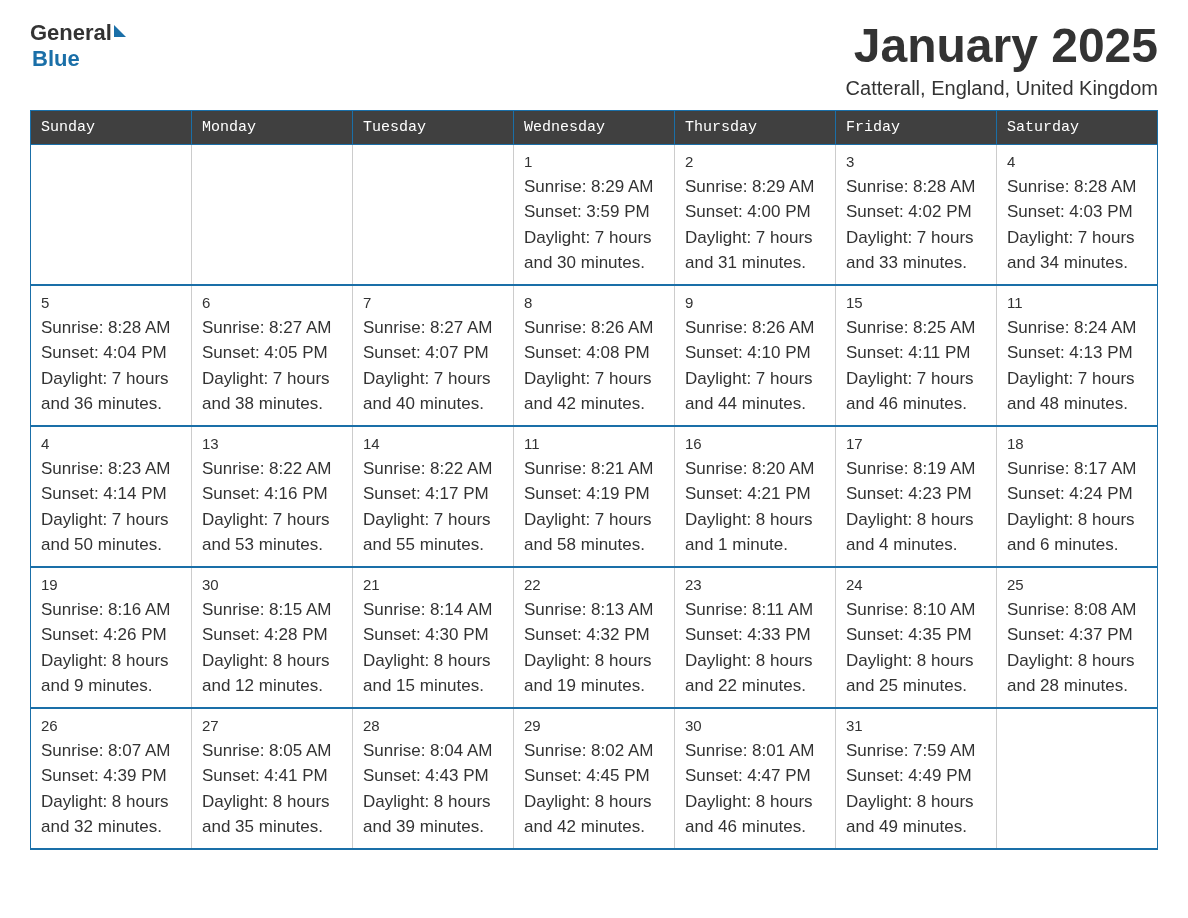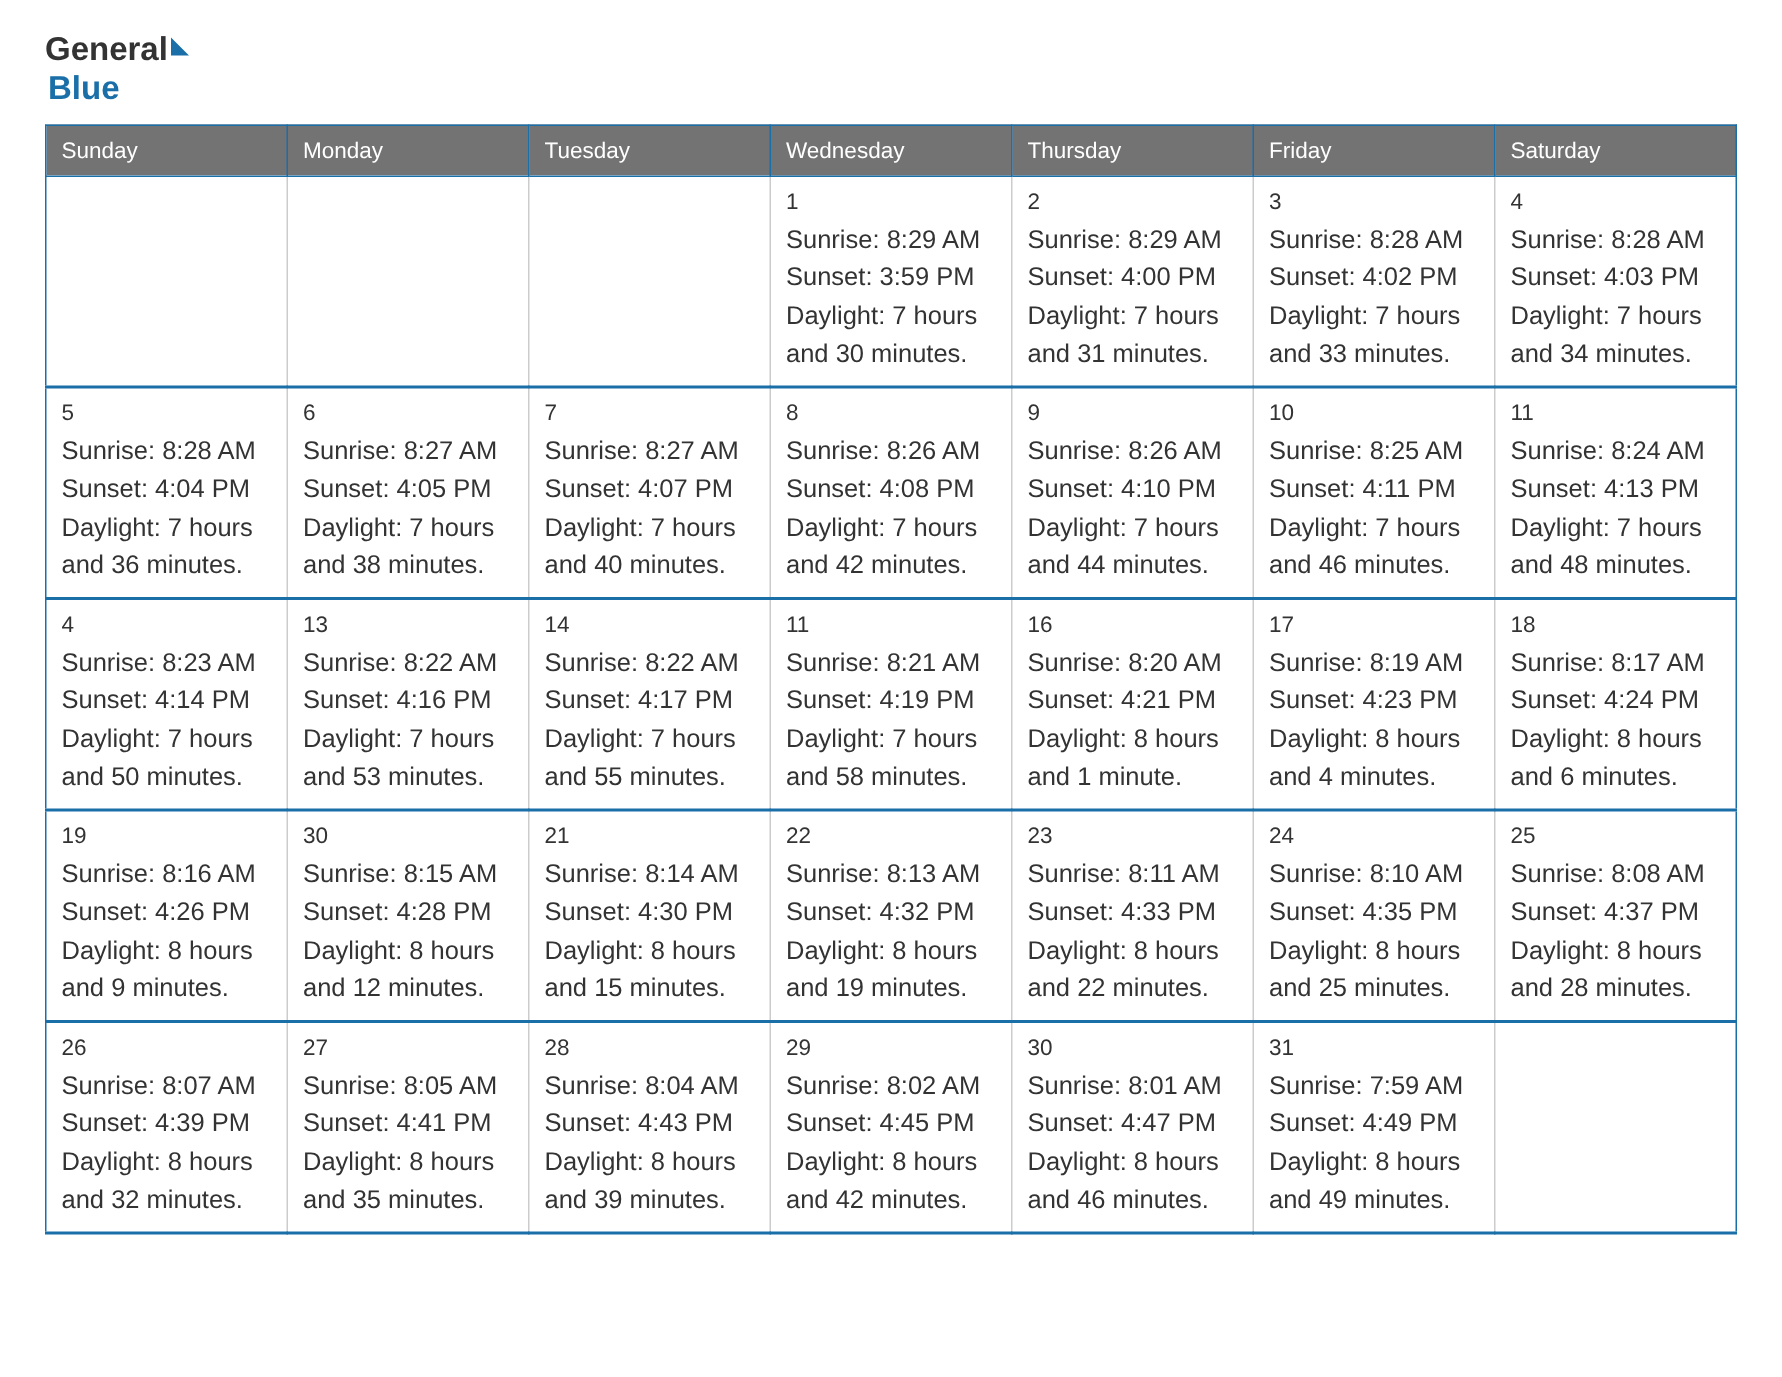--- a/index.html
+++ b/index.html
@@ -52,21 +52,22 @@
       font-weight: normal;
       color: #333;
       margin-top: 4px;
     }
     .calendar {
       width: 100%;
       border-collapse: collapse;
       margin-top: 10px;
     }
     .calendar thead tr {
-      background-color: #737373;
+      background-color: #404040;
+      font-family: Liberation Mono, monospace;
     }
     .calendar thead th {
       color: #fff;
       text-align: left;
       padding: 8px 10px;
       font-size: 15px;
       font-weight: normal;
       border: 1px solid #1a6fa8;
     }
     .calendar tbody tr {
@@ -111,20 +112,24 @@
     <div>
       <div style="display:flex;align-items:center;justify-content:space-between;">
         <span class="logo-text">General</span>
         <span class="logo-triangle"></span>
       </div>
       <div style="display:flex;align-items:center;margin-left:2px;">
         <span class="logo-text" style="color:#1a6fa8;">Blue</span>
       </div>
     </div>
   </div>
+  <div class="title-block">
+    <h1>January 2025</h1>
+    <h2>Catterall, England, United Kingdom</h2>
+  </div>
 </div>
 
 <table class="calendar">
   <thead>
     <tr>
     <th>Sunday</th>
         <th>Monday</th>
         <th>Tuesday</th>
         <th>Wednesday</th>
         <th>Thursday</th>
@@ -169,21 +174,21 @@
         </td>
         <td>
           <span class="day-number">8</span>
           <div class="day-info">Sunrise: 8:26 AM<br>Sunset: 4:08 PM<br>Daylight: 7 hours<br>and 42 minutes.</div>
         </td>
         <td>
           <span class="day-number">9</span>
           <div class="day-info">Sunrise: 8:26 AM<br>Sunset: 4:10 PM<br>Daylight: 7 hours<br>and 44 minutes.</div>
         </td>
         <td>
-          <span class="day-number">10</span>
+          <span class="day-number">15</span>
           <div class="day-info">Sunrise: 8:25 AM<br>Sunset: 4:11 PM<br>Daylight: 7 hours<br>and 46 minutes.</div>
         </td>
         <td>
           <span class="day-number">11</span>
           <div class="day-info">Sunrise: 8:24 AM<br>Sunset: 4:13 PM<br>Daylight: 7 hours<br>and 48 minutes.</div>
         </td>
       </tr>
       <tr>
         <td>
           <span class="day-number">4</span>

